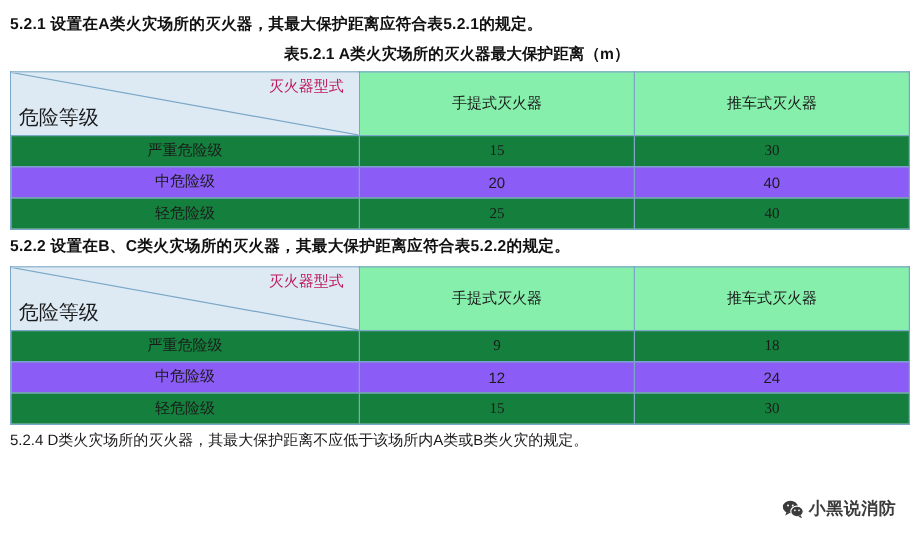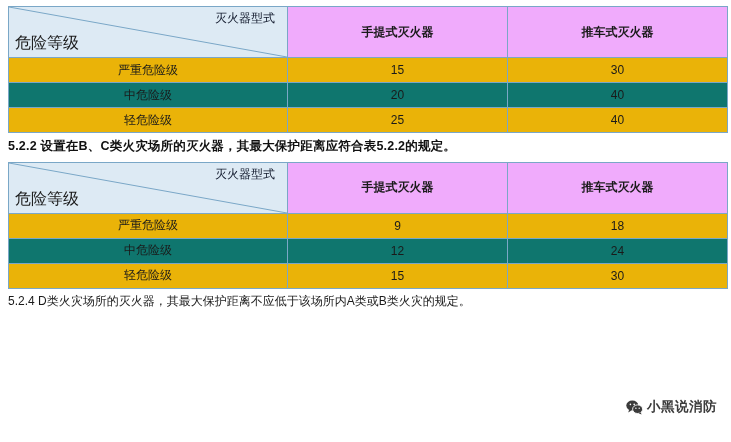--- a/index.html
+++ b/index.html
@@ -52,28 +52,29 @@
   table.fire-table td {
     border: 1px solid #7aa7c7;
     font-size: 12px;
     text-align: center;
     color: #1a1a1a;
     padding: 0;
     height: 24px;
     vertical-align: middle;
   }
   table.fire-table td.head {
-    background: #f0abfc;
-    font-weight: bold;
+    background: #86efac;
+    font-weight: normal;
   }
   table.fire-table tr.row-alt td {
-    background: #eab308;
+    background: #15803d;
+    font-family: Liberation Serif, serif;
   }
   table.fire-table tr.row-plain td {
-    background: #0f766e;
+    background: #8b5cf6;
   }
   
   td.diag {
     position: relative;
     background: #ddeaf4 !important;
     height: 50px !important;
     padding: 0 !important;
   }
   td.diag .diag-line {
     position: absolute;
@@ -82,21 +83,21 @@
     overflow: hidden;
   }
   td.diag .diag-line svg {
     display: block;
   }
   td.diag .tr-label {
     position: absolute;
     top: 3px;
     right: 12px;
     font-size: 12px;
-    color: #0f172a;
+    color: #be185d;
   }
   td.diag .bl-label {
     position: absolute;
     bottom: 3px;
     left: 6px;
     font-size: 16px;
     color: #1a1a1a;
   }
   .col-a { width: 278px; }
   .col-b { width: 219px; }
@@ -124,21 +125,23 @@
     font-weight: bold;
     letter-spacing: 0.5px;
   }
   .sp1 { margin-top: 4px; }
 </style>
 </head>
 <body>
 
 <div class="page">
 
-
+  <div class="clause">5.2.1 设置在A类火灾场所的灭火器，其最大保护距离应符合表5.2.1的规定。</div>
+
+  <div class="table-title">表5.2.1 A类火灾场所的灭火器最大保护距离（m）</div>
 
   <table class="fire-table">
     <tbody>
       <tr>
         <td class="diag col-a" rowspan="2">
           <span class="diag-line">
             <svg width="278" height="50" viewBox="0 0 278 50" preserveAspectRatio="none">
               <line x1="0" y1="0" x2="278" y2="50" stroke="#7aa7c7" stroke-width="1"></line>
             </svg>
           </span>

